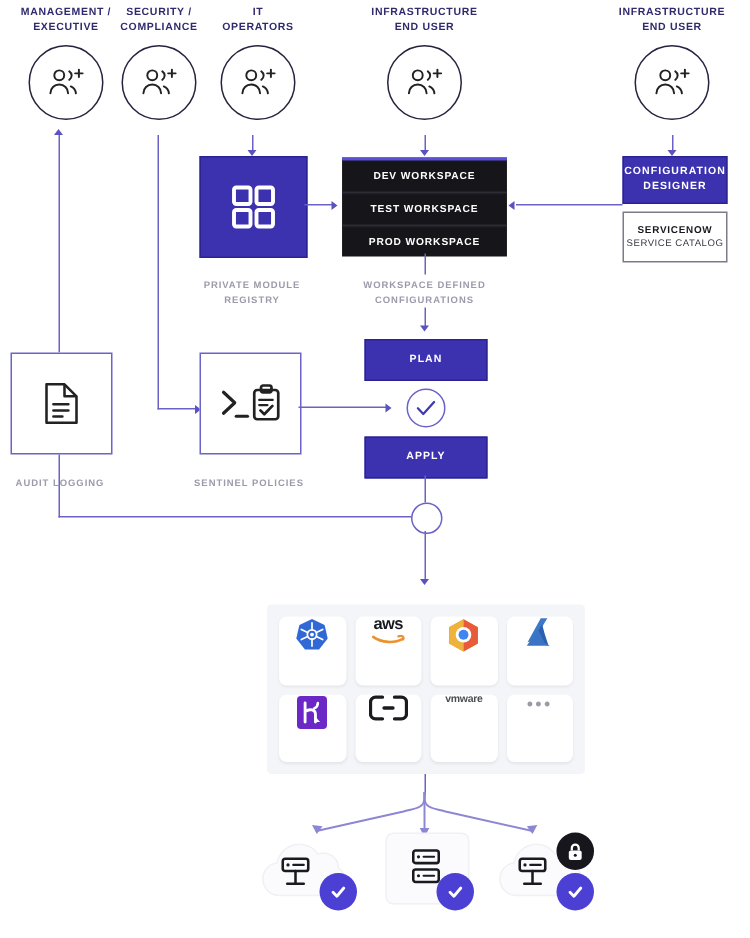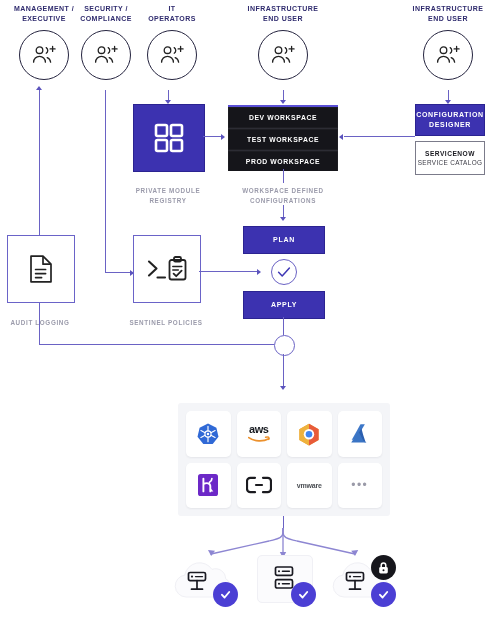--- a/index.html
+++ b/index.html
@@ -52,21 +52,21 @@
   .arw-r{border-top:3.2px solid transparent;border-bottom:3.2px solid transparent;border-left:4.6px solid #5b53bd;}
   .arw-l{border-top:3.2px solid transparent;border-bottom:3.2px solid transparent;border-right:4.6px solid #5b53bd;}
 
   .node-circle{position:absolute;border-radius:50%;border:1.2px solid #6a62c4;background:#fff;}
 
   
   #providers{position:absolute;left:178px;top:403px;width:212px;height:113px;
      background:#f4f5f8;border-radius:3px;display:grid;
      grid-template-columns:repeat(4,1fr);grid-template-rows:repeat(2,1fr);
      gap:6px;padding:8px;box-sizing:border-box;}
-  .ptile{background:#fff;border-radius:5px;display:flex;align-items:center;
+  .ptile{background:#fff;border-radius:5px;display:flex;align-items:flex-start;
      justify-content:center;box-shadow:0 1px 2px rgba(25,25,50,.07);}
   .aws-wrap{display:flex;flex-direction:column;align-items:center;line-height:1;}
   .aws-txt{font-size:11px;font-weight:700;color:#16191f;letter-spacing:-.4px;}
   .vm-txt{font-size:7px;font-weight:700;color:#4b4f54;letter-spacing:-.2px;}
   .dots{font-size:12px;color:#9a9aa8;letter-spacing:1.5px;line-height:1;}
 
   
   .cloud{position:absolute;width:64px;height:40px;}
   .badge{position:absolute;width:25px;height:25px;border-radius:50%;
      display:flex;align-items:center;justify-content:center;}

